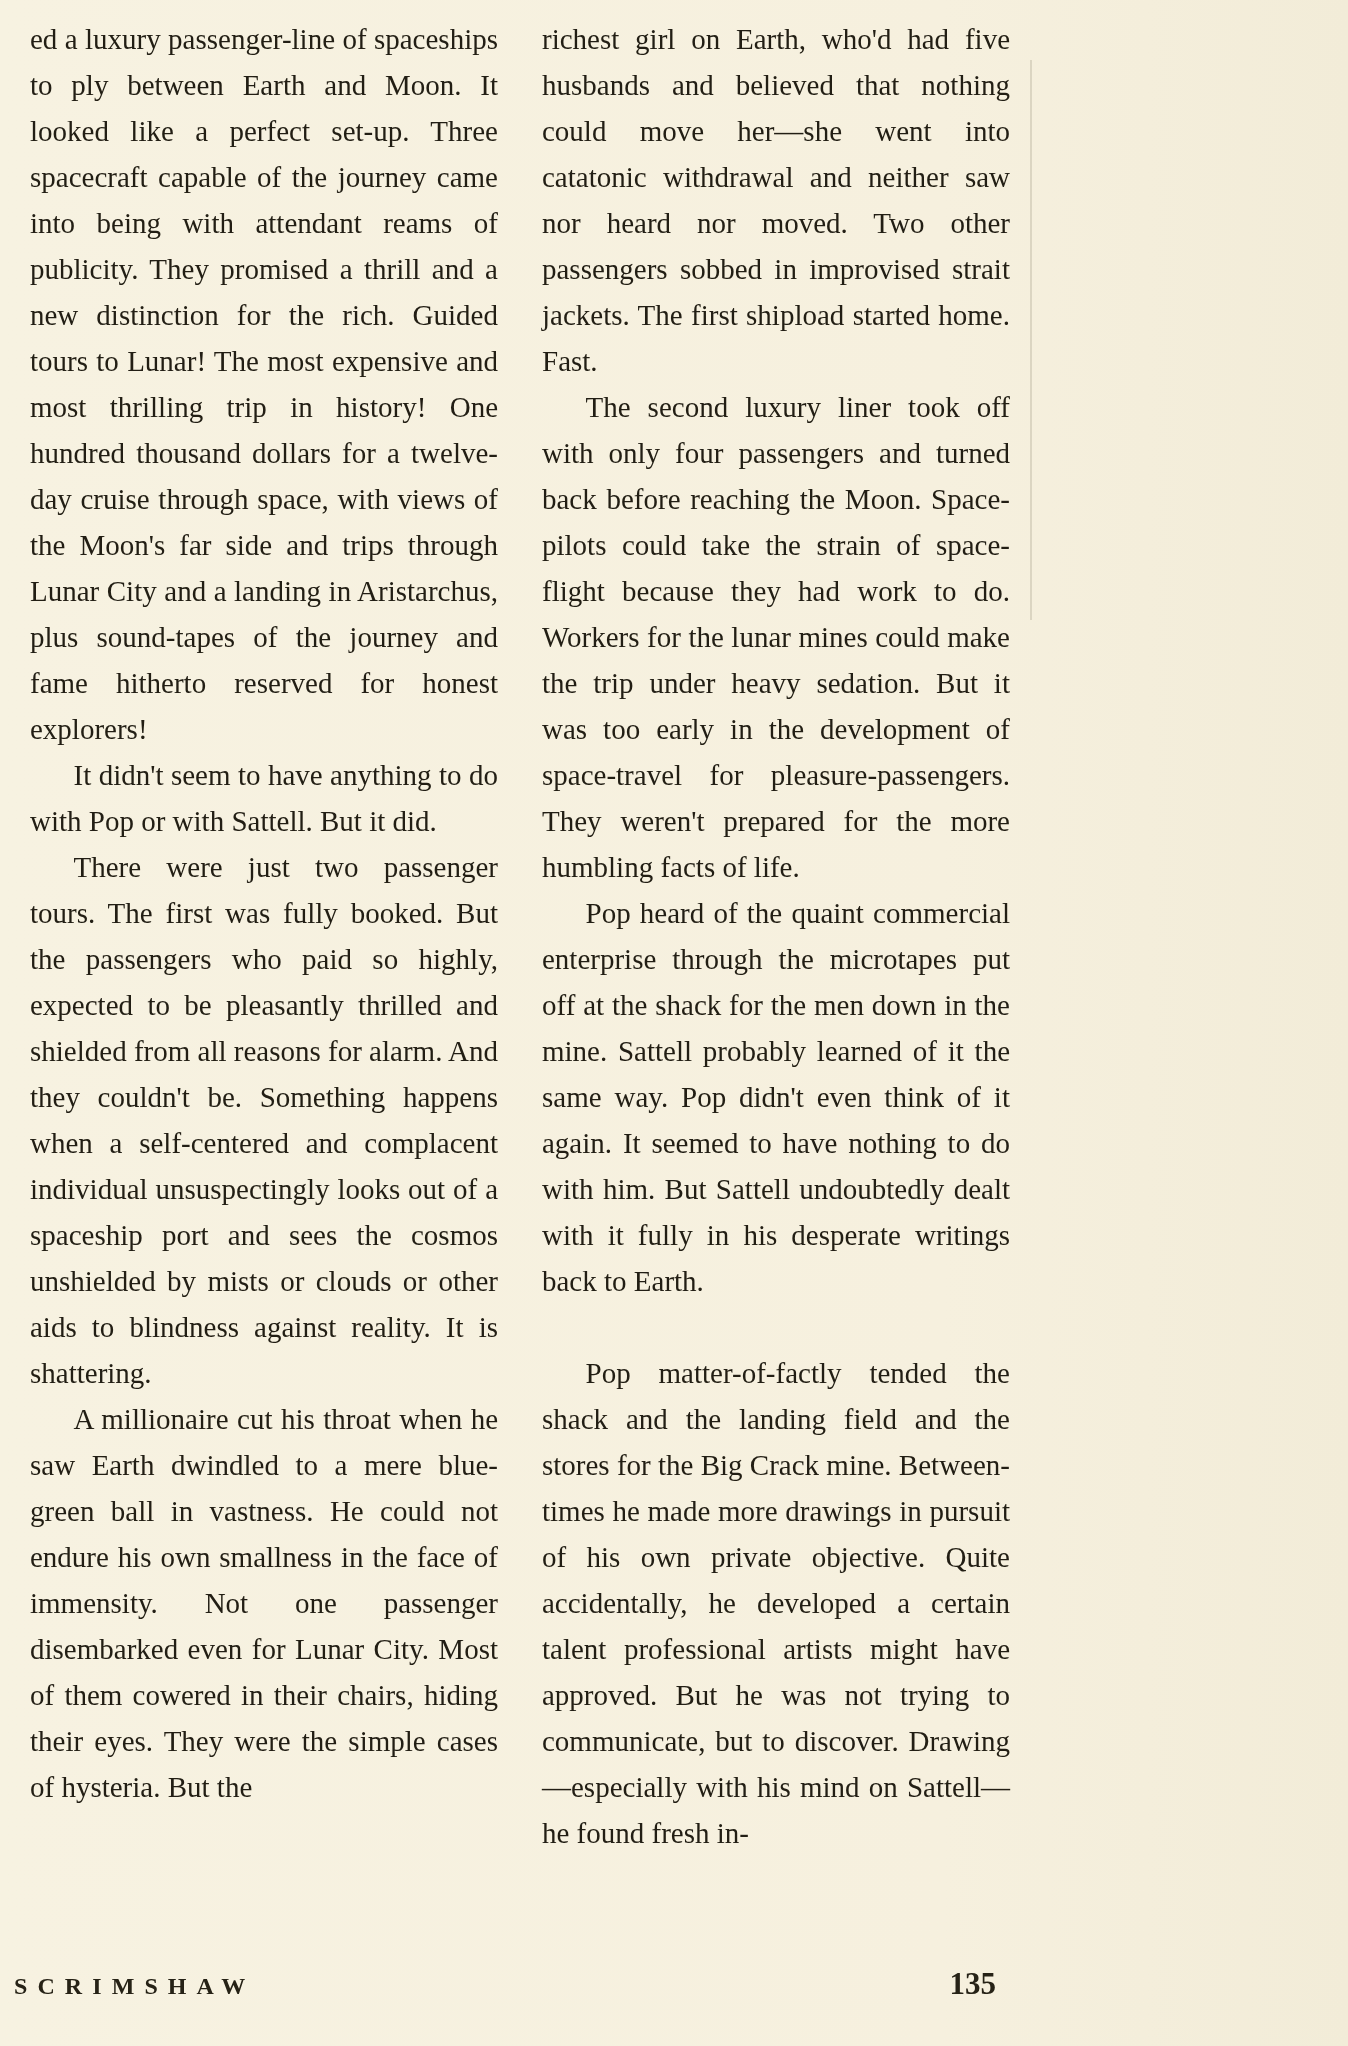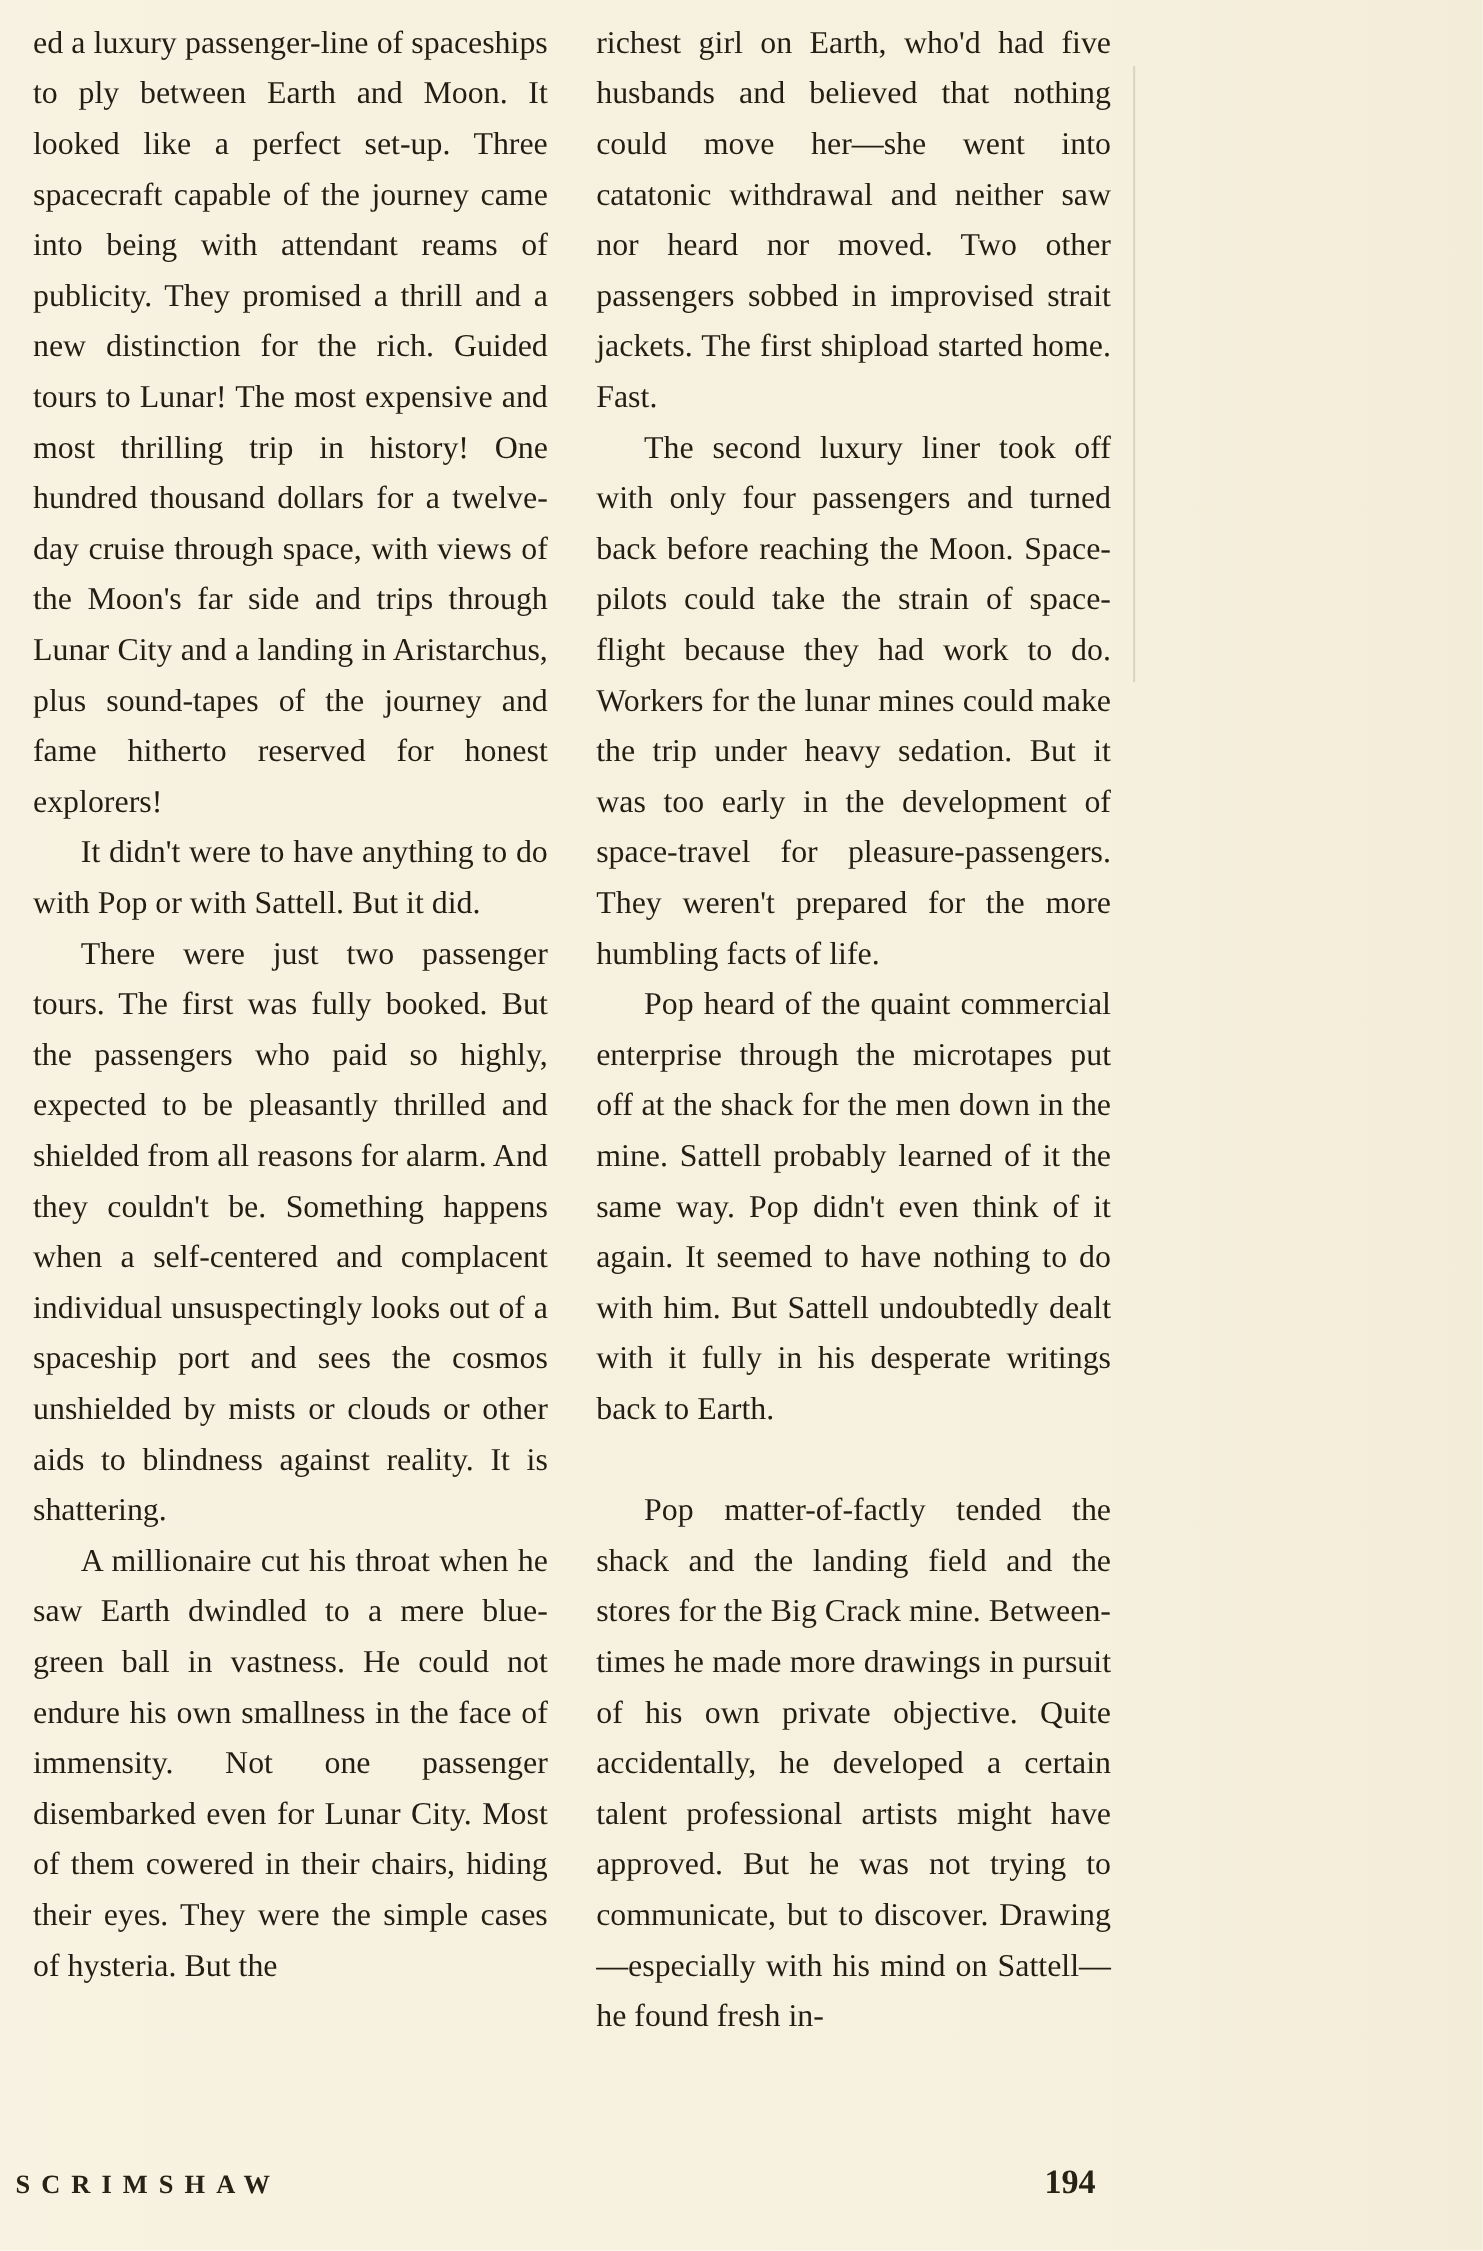--- a/index.html
+++ b/index.html
@@ -72,34 +72,34 @@
 </style>
 </head>
 <body>
 
 <div class="page">
 
   <div class="columns">
 
     <div class="column">
       <p class="cont">ed a luxury passenger-line of spaceships to ply between Earth and Moon. It looked like a perfect set-up. Three spacecraft capable of the journey came into being with attendant reams of publicity. They promised a thrill and a new distinction for the rich. Guided tours to Lunar! The most expensive and most thrilling trip in history! One hundred thousand dollars for a twelve-day cruise through space, with views of the Moon's far side and trips through Lunar City and a landing in Aristarchus, plus sound-tapes of the journey and fame hitherto reserved for honest explorers!</p>
-      <p>It didn't were to have anything to do with Pop or with Sattell. But it did.</p>
+      <p>It didn't seem to have anything to do with Pop or with Sattell. But it did.</p>
       <p>There were just two passenger tours. The first was fully booked. But the passengers who paid so highly, expected to be pleasantly thrilled and shielded from all reasons for alarm. And they couldn't be. Something happens when a self-centered and complacent individual unsuspectingly looks out of a spaceship port and sees the cosmos unshielded by mists or clouds or other aids to blindness against reality. It is shattering.</p>
       <p>A millionaire cut his throat when he saw Earth dwindled to a mere blue-green ball in vastness. He could not endure his own smallness in the face of immensity. Not one passenger disembarked even for Lunar City. Most of them cowered in their chairs, hiding their eyes. They were the simple cases of hysteria. But the</p>
     </div>
 
     <div class="column">
       <p class="cont">richest girl on Earth, who'd had five husbands and believed that nothing could move her—she went into catatonic withdrawal and neither saw nor heard nor moved. Two other passengers sobbed in improvised strait jackets. The first shipload started home. Fast.</p>
       <p>The second luxury liner took off with only four passengers and turned back before reaching the Moon. Space-pilots could take the strain of space-flight because they had work to do. Workers for the lunar mines could make the trip under heavy sedation. But it was too early in the development of space-travel for pleasure-passengers. They weren't prepared for the more humbling facts of life.</p>
       <p>Pop heard of the quaint commercial enterprise through the microtapes put off at the shack for the men down in the mine. Sattell probably learned of it the same way. Pop didn't even think of it again. It seemed to have nothing to do with him. But Sattell undoubtedly dealt with it fully in his desperate writings back to Earth.</p>
       <p class="section-gap">Pop matter-of-factly tended the shack and the landing field and the stores for the Big Crack mine. Between-times he made more drawings in pursuit of his own private objective. Quite accidentally, he developed a certain talent professional artists might have approved. But he was not trying to communicate, but to discover. Drawing—especially with his mind on Sattell—he found fresh in-</p>
     </div>
 
   </div>
 
   <div class="footer">
     <span class="running-title">SCRIMSHAW</span>
-    <span class="page-number">194</span>
+    <span class="page-number">135</span>
   </div>
 
   <div class="scan-artifact"></div>
 
 </div>
 
 </body></html>

